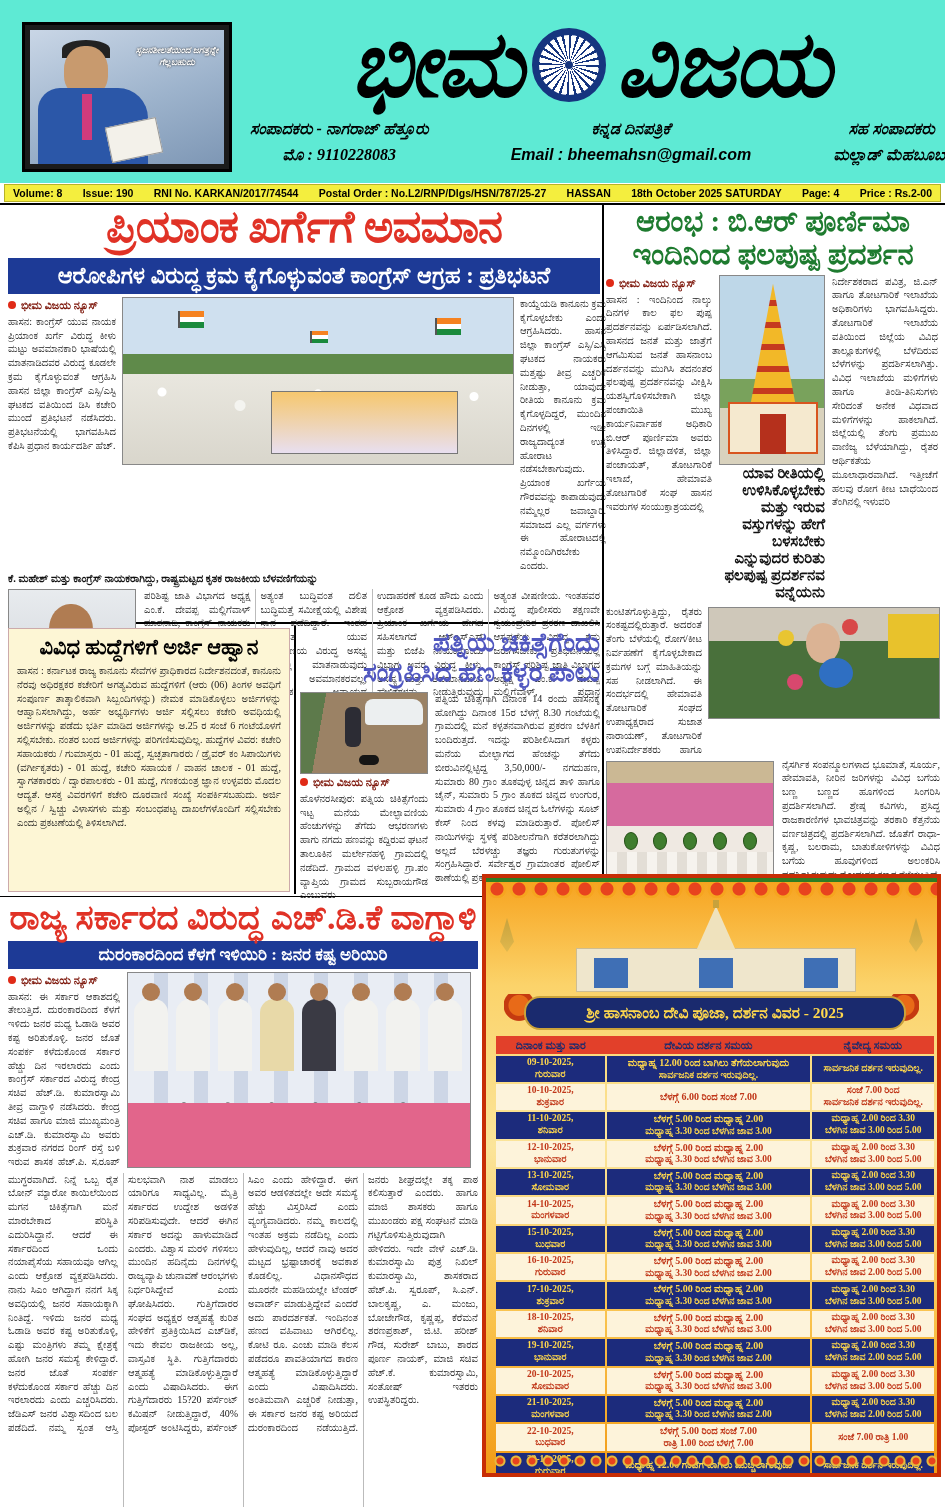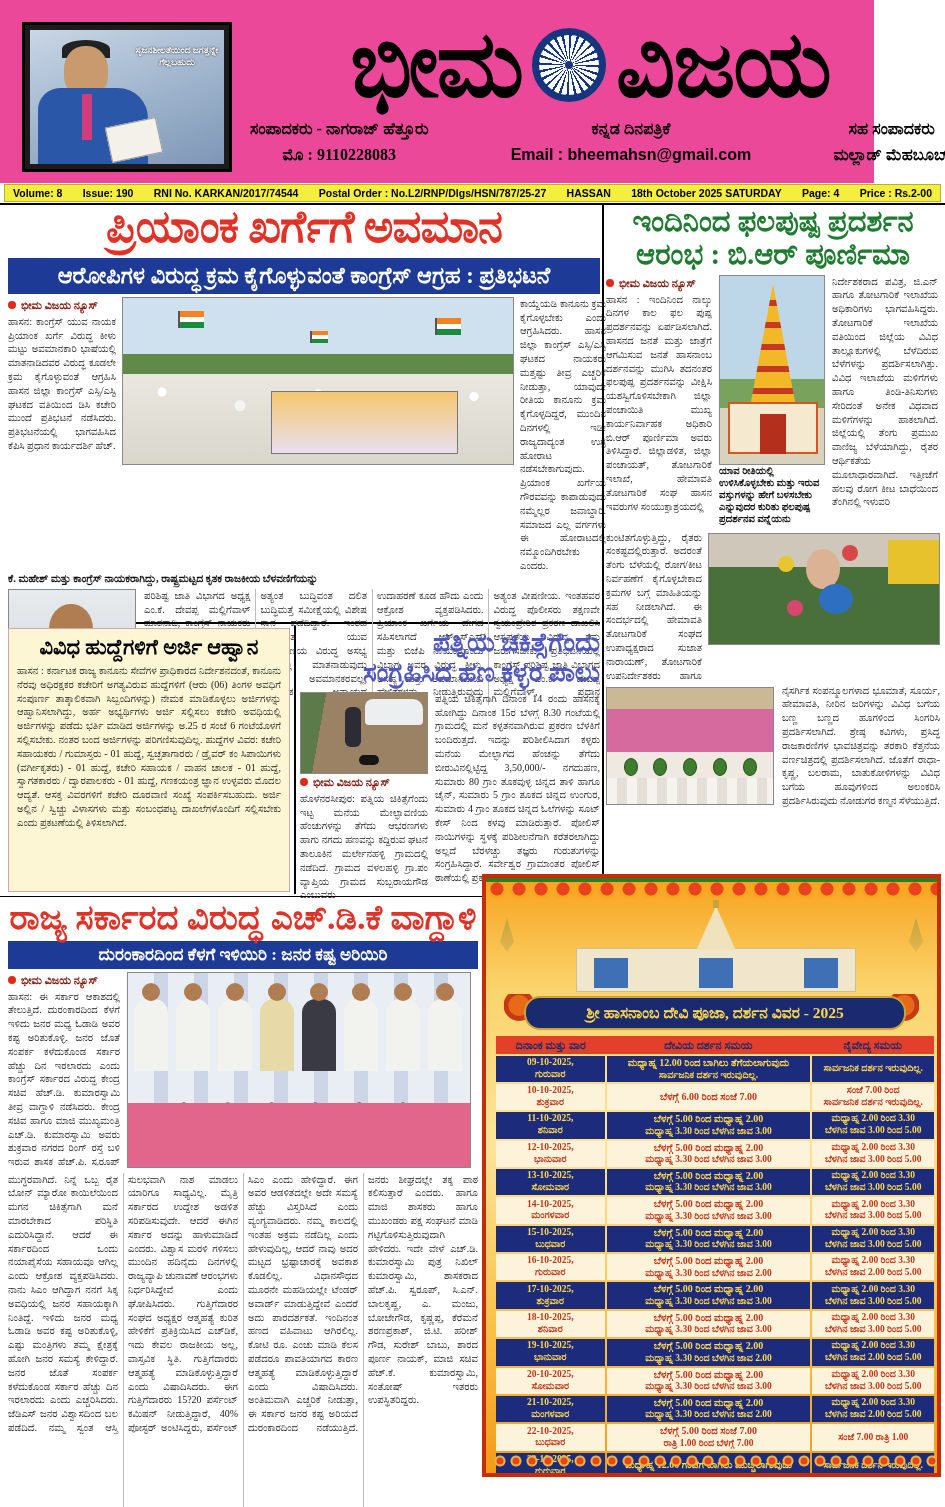--- a/index.html
+++ b/index.html
@@ -1,21 +1,21 @@
 <!DOCTYPE html>
 <html><head>
 <meta charset="utf-8">
 <style>
   html,body{margin:0;padding:0;background:#777;}
   .page{position:relative;width:945px;height:1507px;background:#fff;margin:0 auto;
         font-family:"Liberation Serif","DejaVu Serif",serif;color:#111;overflow:hidden;}
   [data-interactable]{box-sizing:border-box;}
 
   
-  .masthead{position:absolute;left:0;top:0;width:874px;height:183px;background:#ec4899;}
+  .masthead{position:absolute;left:0;top:0;width:945px;height:183px;background:#5eead4;font-style:italic;}
   .amb-frame{position:absolute;left:22px;top:22px;width:210px;height:150px;background:#1b1b1b;
              border:3px solid #000;padding:5px;}
   .amb-inner{position:relative;width:100%;height:100%;background:linear-gradient(160deg,#c9d6e6 0%,#9db3cc 55%,#7e97b5 100%);overflow:hidden;}
   .amb-head{position:absolute;left:34px;top:16px;width:44px;height:50px;border-radius:46% 46% 40% 40%;background:#c89a6e;}
   .amb-hair{position:absolute;left:32px;top:10px;width:48px;height:18px;border-radius:50% 50% 0 0;background:#222;}
   .amb-suit{position:absolute;left:8px;top:58px;width:110px;height:90px;border-radius:22px 30px 0 0;background:#2b57a8;}
   .amb-tie{position:absolute;left:52px;top:64px;width:10px;height:46px;background:#d23b7c;}
   .amb-book{position:absolute;left:78px;top:92px;width:52px;height:36px;background:#f3f1ea;border:1px solid #999;transform:rotate(-12deg);}
   .amb-cap{position:absolute;right:4px;top:14px;width:86px;font-size:9px;line-height:1.35;color:#fff;
            text-shadow:0 0 2px #000;font-weight:bold;text-align:center;}
@@ -269,37 +269,37 @@
           <span class="dot" data-interactable="false"></span>
           <span data-interactable="false">ಭೀಮ ವಿಜಯ ನ್ಯೂಸ್</span>
         </div>
         <div class="body-txt" data-interactable="false">ಹೊಳೆನರಸೀಪುರ: ಪತ್ನಿಯ ಚಿಕಿತ್ಸೆಗೆಂದು ಇಟ್ಟ ಮನೆಯ ಮೇಲ್ಭಾವಣಿಯ ಹೆಂಚುಗಳನ್ನು ತೆಗೆದು ಆಭರಣಗಳು ಹಾಗು ನಗದು ಹಣವನ್ನು ಕದ್ದಿರುವ ಘಟನೆ ತಾಲೂಕಿನ ಮರ್ಲೇನಹಳ್ಳಿ ಗ್ರಾಮದಲ್ಲಿ ನಡೆದಿದೆ. ಗ್ರಾಮದ ವಳಲಹಳ್ಳಿ ಗ್ರಾ.ಪಂ ವ್ಯಾಪ್ತಿಯ ಗ್ರಾಮದ ಸುಬ್ಬರಾಯಗೌಡ ಎಂಬುವರು</div>
       </div>
       <div class="body-txt" style="flex:1;height:200px;overflow:hidden;" data-interactable="false">ಪತ್ನಿಯ ಚಿಕಿತ್ಸೆಗಾಗಿ ದಿನಾಂಕ 14 ರಂದು ಹಾಸನಕ್ಕೆ ಹೋಗಿದ್ದು ದಿನಾಂಕ 15ರ ಬೆಳಗ್ಗೆ 8.30 ಗಂಟೆಯಲ್ಲಿ ಗ್ರಾಮದಲ್ಲಿ ಮನೆ ಕಳ್ಳತನವಾಗಿರುವ ಪ್ರಕರಣ ಬೆಳಕಿಗೆ ಬಂದಿರುತ್ತದೆ. ಇದನ್ನು ಪರಿಶೀಲಿಸಿದಾಗ ಕಳ್ಳರು ಮನೆಯ ಮೇಲ್ಭಾಗದ ಹೆಂಚನ್ನು ತೆಗೆದು ಬೀರುವಿನಲ್ಲಿಟ್ಟಿದ್ದ 3,50,000/- ನಗದುಹಣ, ಸುಮಾರು 80 ಗ್ರಾಂ ತೂಕವುಳ್ಳ ಚಿನ್ನದ ತಾಳಿ ಹಾಗೂ ಚೈನ್, ಸುಮಾರು 5 ಗ್ರಾಂ ತೂಕದ ಚಿನ್ನದ ಉಂಗುರ, ಸುಮಾರು 4 ಗ್ರಾಂ ತೂಕದ ಚಿನ್ನದ ಓಲೆಗಳನ್ನು ಸೂಟ್ ಕೇಸ್ ನಿಂದ ಕಳವು ಮಾಡಿರುತ್ತಾರೆ. ಪೋಲಿಸ್ ನಾಯಿಗಳನ್ನು ಸ್ಥಳಕ್ಕೆ ಪರಿಶೀಲನೆಗಾಗಿ ಕರೆತರಲಾಗಿದ್ದು ಅಲ್ಲದೆ ಬೆರಳಚ್ಚು ತಜ್ಞರು ಗುರುತುಗಳನ್ನು ಸಂಗ್ರಹಿಸಿದ್ದಾರೆ. ಸರ್ವೇಶ್ವರ ಗ್ರಾಮಾಂತರ ಪೋಲಿಸ್ ಠಾಣೆಯಲ್ಲಿ ಪ್ರಕರಣ ದಾಖಲಾಗಿದೆ.</div>
     </div>
   </div>
 
   <div class="art-flower" data-interactable="false">
+    <div class="h-green" data-interactable="false">ಆರಂಭ : ಬಿ.ಆರ್ ಪೂರ್ಣಿಮಾ</div>
     <div class="h-green" data-interactable="false">ಇಂದಿನಿಂದ ಫಲಪುಷ್ಪ ಪ್ರದರ್ಶನ</div>
-    <div class="h-green" data-interactable="false">ಆರಂಭ : ಬಿ.ಆರ್ ಪೂರ್ಣಿಮಾ</div>
     <div class="fl-row1">
       <div class="fl-c">
         <div class="byline" data-interactable="false">
           <span class="dot" data-interactable="false"></span>
           <span data-interactable="false">ಭೀಮ ವಿಜಯ ನ್ಯೂಸ್</span>
         </div>
         <div class="body-txt" style="height:232px;overflow:hidden;" data-interactable="false">ಹಾಸನ : ಇಂದಿನಿಂದ ನಾಲ್ಕು ದಿನಗಳ ಕಾಲ ಫಲ ಪುಷ್ಪ ಪ್ರದರ್ಶನವನ್ನು ಏರ್ಪಡಿಸಲಾಗಿದೆ. ಹಾಸನದ ಜನತೆ ಮತ್ತು ಜಾತ್ರೆಗೆ ಆಗಮಿಸುವ ಜನತೆ ಹಾಸನಾಂಬ ದರ್ಶನವನ್ನು ಮುಗಿಸಿ ತದನಂತರ ಫಲಪುಷ್ಪ ಪ್ರದರ್ಶನವನ್ನು ವೀಕ್ಷಿಸಿ ಯಶಸ್ವಿಗೊಳಿಸಬೇಕಾಗಿ ಜಿಲ್ಲಾ ಪಂಚಾಯಿತಿ ಮುಖ್ಯ ಕಾರ್ಯನಿರ್ವಾಹಕ ಅಧಿಕಾರಿ ಬಿ.ಆರ್ ಪೂರ್ಣಿಮಾ ಅವರು ತಿಳಿಸಿದ್ದಾರೆ. ಜಿಲ್ಲಾಡಳಿತ, ಜಿಲ್ಲಾ ಪಂಚಾಯತ್, ತೋಟಗಾರಿಕೆ ಇಲಾಖೆ, ಹೇಮಾವತಿ ತೋಟಗಾರಿಕೆ ಸಂಘ ಹಾಸನ ಇವರುಗಳ ಸಂಯುಕ್ತಾಶ್ರಯದಲ್ಲಿ</div>
       </div>
       <div>
         <div class="gopuram" data-interactable="false">
           <div class="gop-tower" data-interactable="false"></div>
           <div class="gop-base" data-interactable="false"></div>
           <div class="gop-door" data-interactable="false"></div>
         </div>
-        <div class="caption" style="font-size:10px;width:106px;" data-interactable="false">ಯಾವ ರೀತಿಯಲ್ಲಿ ಉಳಿಸಿಕೊಳ್ಳಬೇಕು ಮತ್ತು ಇರುವ ವಸ್ತುಗಳನ್ನು ಹೇಗೆ ಬಳಸಬೇಕು ಎನ್ನುವುದರ ಕುರಿತು ಫಲಪುಷ್ಪ ಪ್ರದರ್ಶನವ ವನ್ನೆಯನು</div>
+        <div class="caption" style="font-size:15px;width:106px;text-align:right;" data-interactable="false">ಯಾವ ರೀತಿಯಲ್ಲಿ ಉಳಿಸಿಕೊಳ್ಳಬೇಕು ಮತ್ತು ಇರುವ ವಸ್ತುಗಳನ್ನು ಹೇಗೆ ಬಳಸಬೇಕು ಎನ್ನುವುದರ ಕುರಿತು ಫಲಪುಷ್ಪ ಪ್ರದರ್ಶನವ ವನ್ನೆಯನು</div>
       </div>
       <div class="fl-c body-txt" style="height:252px;overflow:hidden;" data-interactable="false">ನಿರ್ದೇಶಕರಾದ ಪವಿತ್ರ, ಜಿ.ಎನ್ ಹಾಗೂ ತೋಟಗಾರಿಕೆ ಇಲಾಖೆಯ ಅಧಿಕಾರಿಗಳು ಭಾಗವಹಿಸಿದ್ದರು. ತೋಟಗಾರಿಕೆ ಇಲಾಖೆಯ ವತಿಯಿಂದ ಜಿಲ್ಲೆಯ ವಿವಿಧ ತಾಲ್ಲೂಕುಗಳಲ್ಲಿ ಬೆಳೆದಿರುವ ಬೆಳೆಗಳನ್ನು ಪ್ರದರ್ಶಿಸಲಾಗಿತ್ತು. ವಿವಿಧ ಇಲಾಖೆಯ ಮಳಿಗೆಗಳು ಹಾಗೂ ತಿಂಡಿ-ತಿನಿಸುಗಳು ಸೇರಿದಂತೆ ಅನೇಕ ವಿಧವಾದ ಮಳಿಗೆಗಳನ್ನು ಹಾಕಲಾಗಿದೆ. ಜಿಲ್ಲೆಯಲ್ಲಿ ತೆಂಗು ಪ್ರಮುಖ ವಾಣಿಜ್ಯ ಬೆಳೆಯಾಗಿದ್ದು, ರೈತರ ಆರ್ಥಿಕತೆಯ ಮೂಲಾಧಾರವಾಗಿದೆ. ಇತ್ತೀಚೆಗೆ ಹಲವು ರೋಗ ಕೀಟ ಬಾಧೆಯಿಂದ ತೆಂಗಿನಲ್ಲಿ ಇಳುವರಿ</div>
     </div>
     <div style="margin-top:4px;overflow:hidden;">
       <div class="mural" data-interactable="false">
         <div class="yellow-bld" data-interactable="false"></div>
         <div class="face" data-interactable="false"></div>
         <div class="globe" data-interactable="false"></div>
         <div class="fl1" data-interactable="false"></div>
         <div class="fl2" data-interactable="false"></div>

